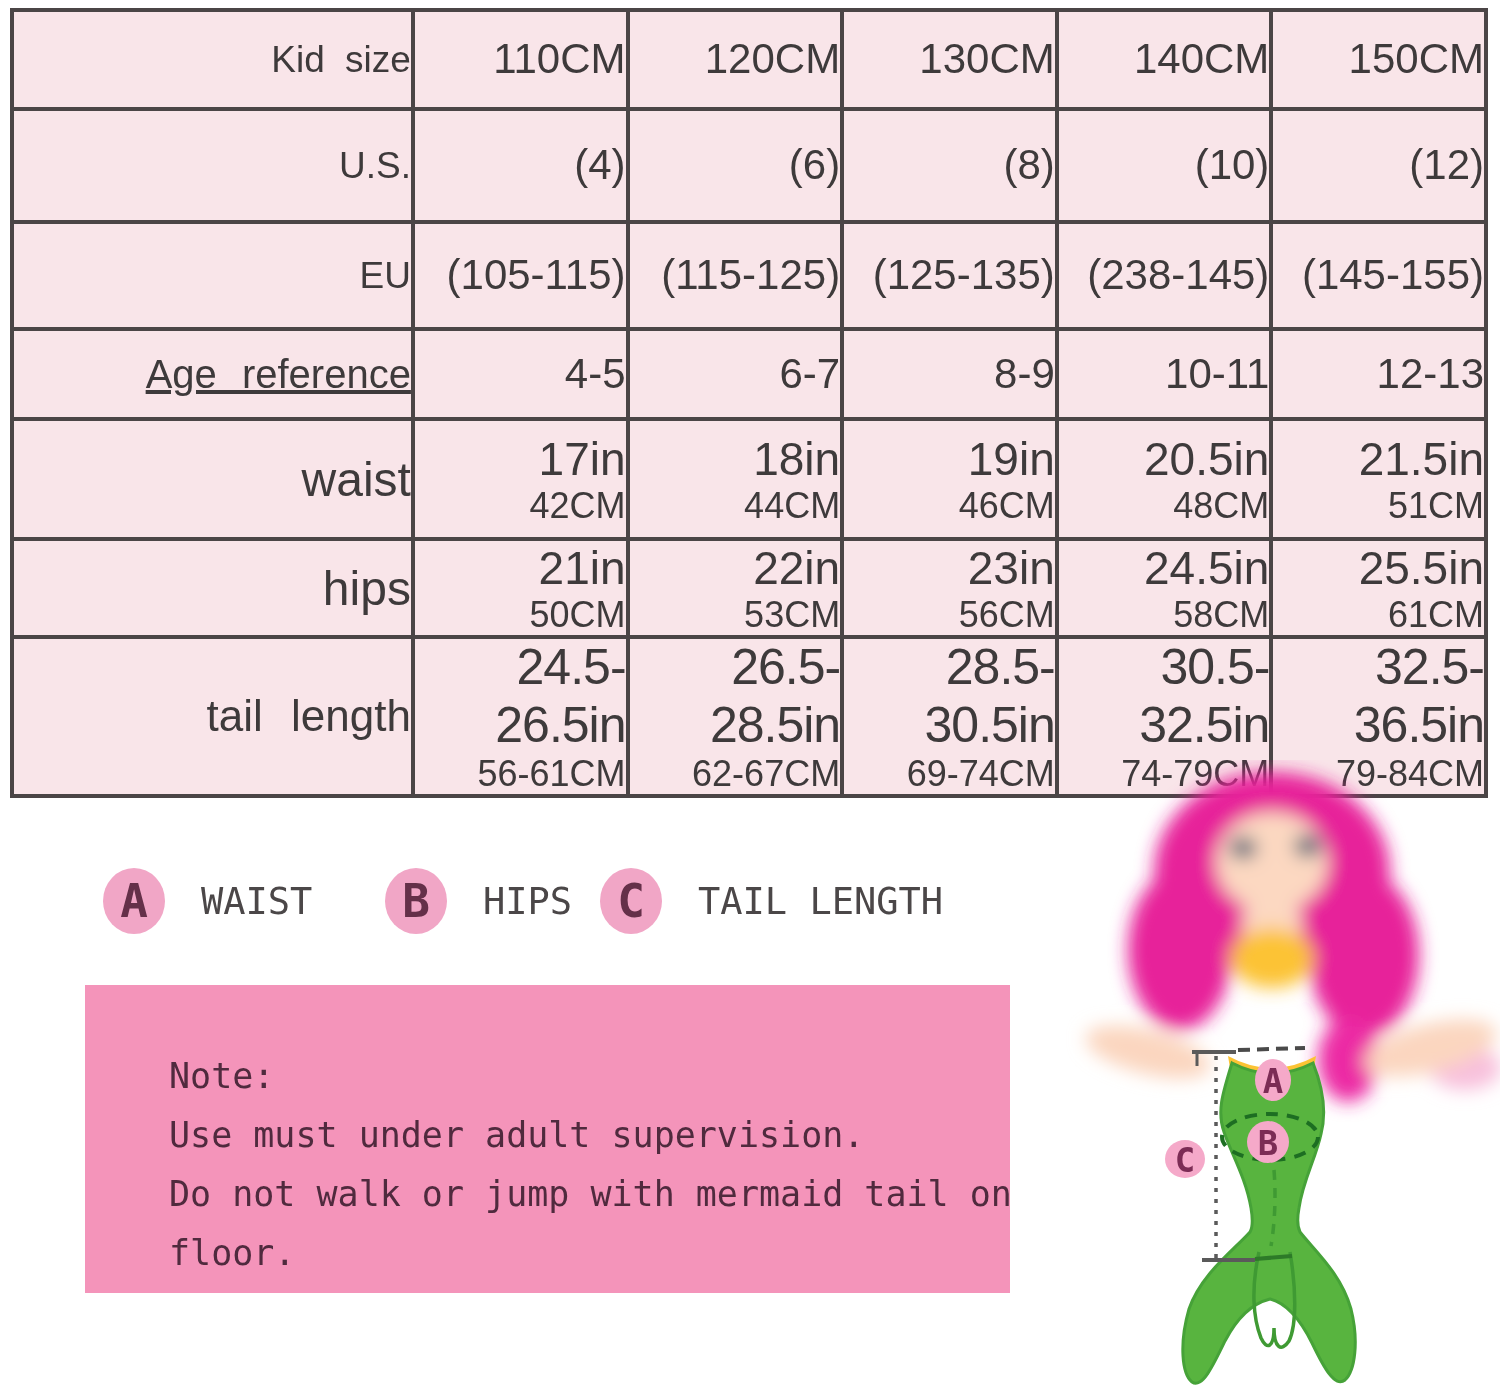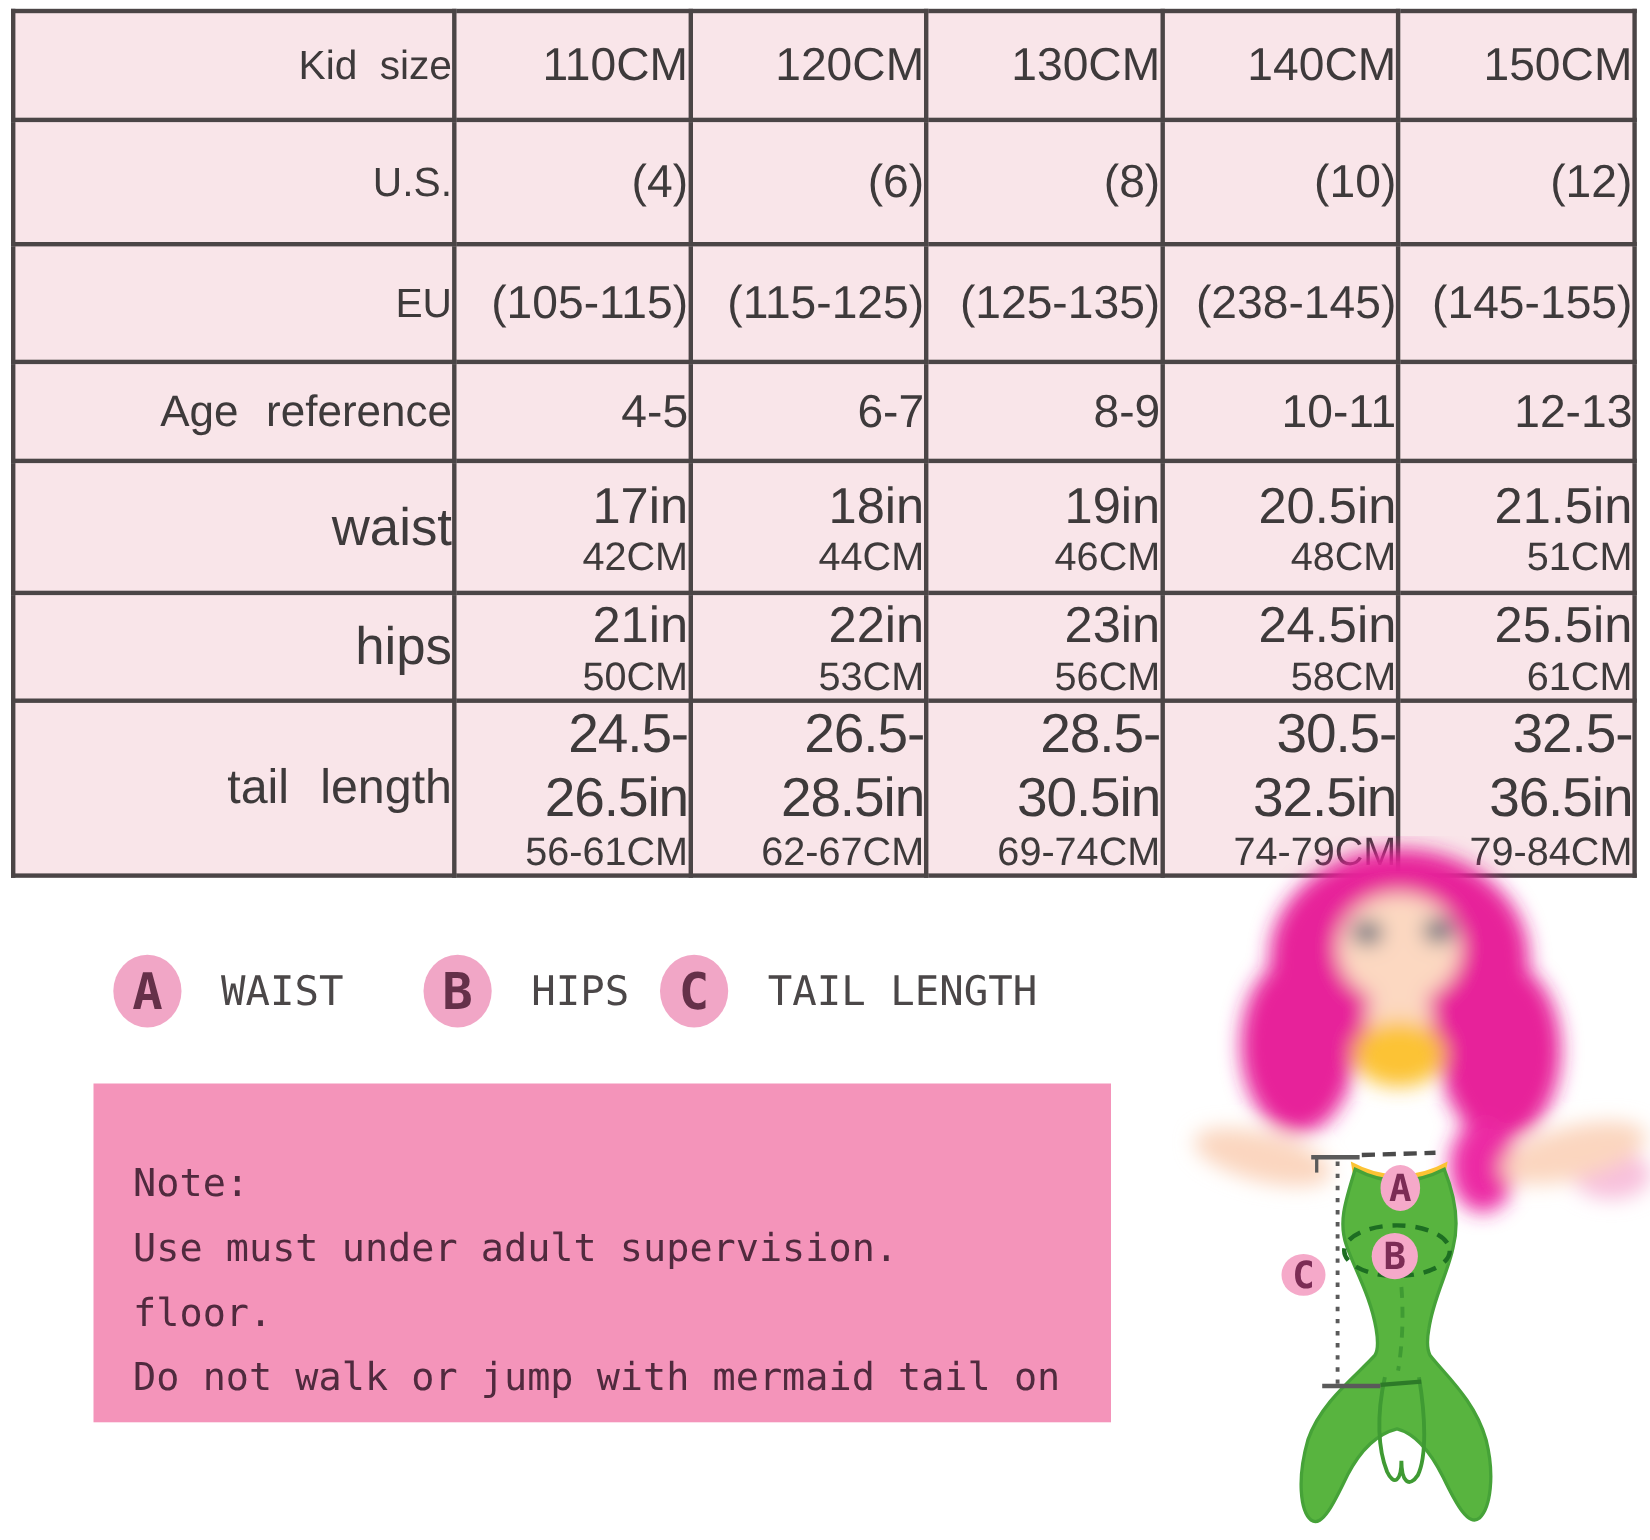--- a/index.html
+++ b/index.html
@@ -20,21 +20,21 @@
   }
   .size-table tr:nth-child(1){height:99px}
   .size-table tr:nth-child(2){height:113px}
   .size-table tr:nth-child(3){height:107px}
   .size-table tr:nth-child(4){height:90px}
   .size-table tr:nth-child(5){height:120px}
   .size-table tr:nth-child(6){height:98px}
   .size-table tr:nth-child(7){height:113px}
 
   .size-table tr:nth-child(-n+3) th{font-size:37px;}
-  .size-table tr:nth-child(4) th{font-size:40px;word-spacing:14px;}
+  .size-table tr:nth-child(4) th{font-size:40px;word-spacing:14px;text-decoration:underline;}
   .size-table tr:nth-child(5) th,
   .size-table tr:nth-child(6) th{font-size:48px;}
   .size-table tr:nth-child(7) th{font-size:44px;word-spacing:16px;}
   .size-table tr:nth-child(1) th{word-spacing:10px;}
 
   .size-table .main{font-size:42px;line-height:1.15;}
   .size-table tr:nth-child(5) .main,
   .size-table tr:nth-child(6) .main{font-size:46px;}
   .size-table tr:nth-child(7) .main{font-size:50px;letter-spacing:-1px;}
   .size-table .sub{font-size:36px;line-height:1.1;margin-left:28px;}
@@ -50,21 +50,21 @@
   }
   .llabel{
     margin-left:36px;font-family:"DejaVu Sans Mono",monospace;
     font-size:37px;color:#4b4748;letter-spacing:0px;white-space:nowrap;
   }
 
   
   .note-box{
     position:absolute;left:85px;top:985px;width:925px;height:308px;
     background:#f494ba;box-sizing:border-box;
-    padding:62px 40px 0 36px;
+    padding:62px 40px 0 84px;
     font-family:"DejaVu Sans Mono",monospace;font-size:35px;
     color:#502a3e;line-height:59px;white-space:nowrap;
   }
 
   
   .mermaid-wrap{position:absolute;left:1040px;top:760px;width:460px;height:640px;}
   .marker-letter{
     font-family:"DejaVu Sans Mono",monospace;font-weight:bold;
     font-size:34px;fill:#7c2c55;
   }
@@ -243,22 +243,22 @@
     <span class="lcircle">
         <span>C</span>
       </span>
     <span class="llabel">TAIL LENGTH</span>
   </div>
 </div>
 
 <div class="note-box">
   <div>Note:</div>
   <div>Use must under adult supervision.</div>
+  <div>Do not walk or jump with mermaid tail on</div>
   <div>floor.</div>
-  <div>Do not walk or jump with mermaid tail on</div>
 </div>
 
 <div class="mermaid-wrap">
 <svg width="460" height="640" viewBox="0 0 460 640" xmlns="http://www.w3.org/2000/svg">
   <defs>
     <filter id="blurF" x="-40%" y="-40%" width="180%" height="180%">
       <feGaussianBlur stdDeviation="9"></feGaussianBlur>
     </filter>
   </defs>
 

